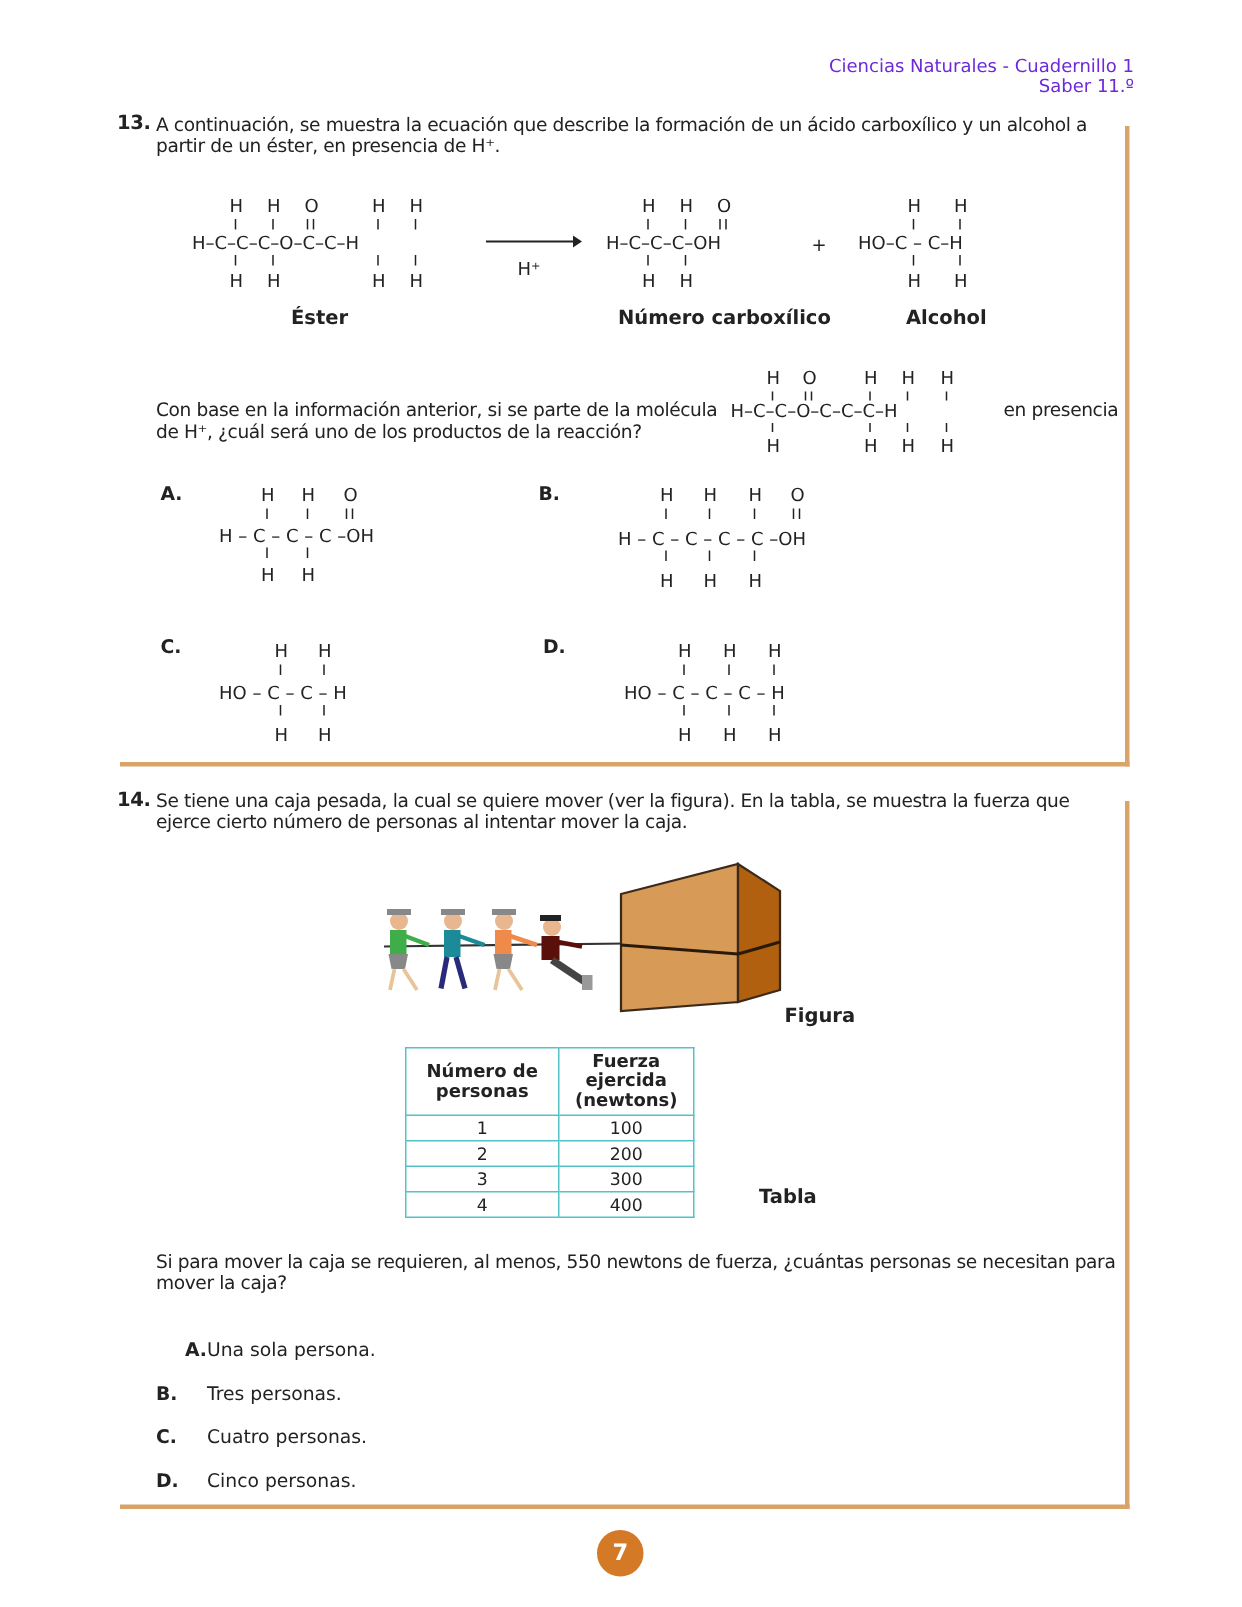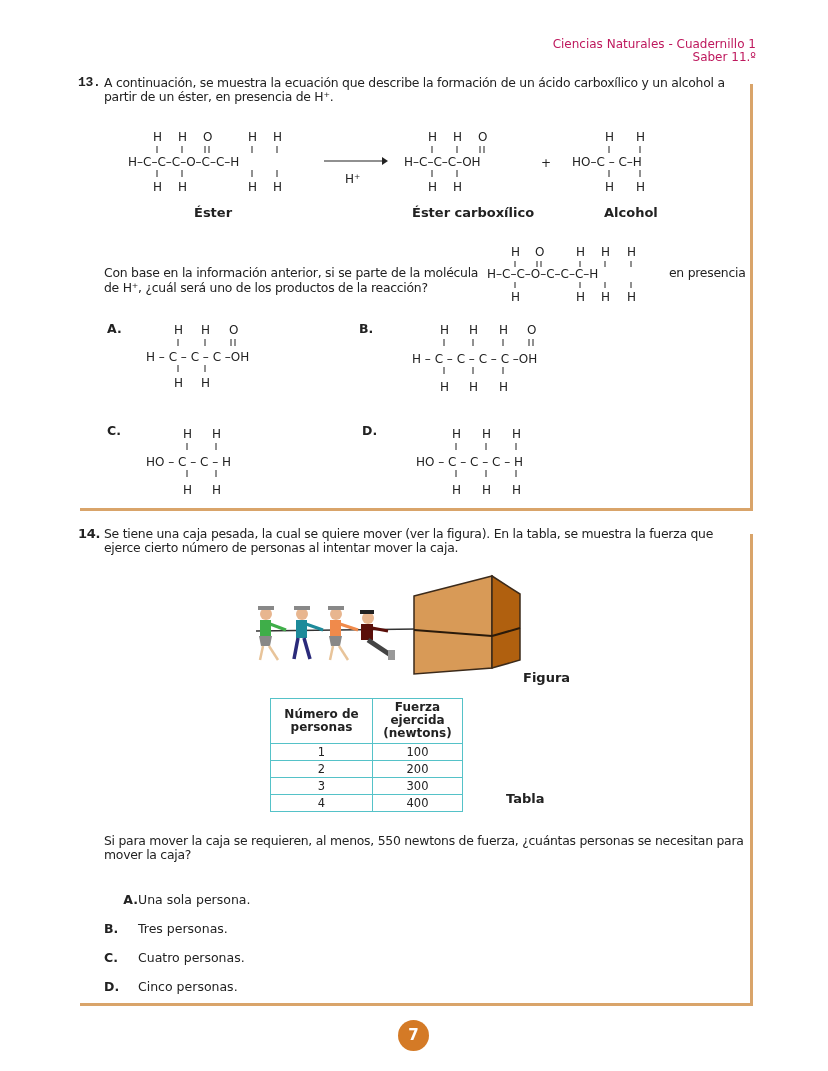--- a/index.html
+++ b/index.html
@@ -1,17 +1,17 @@
 <!DOCTYPE html>
 <html><head>
 <meta charset="utf-8">
 <style>
   html, body { margin:0; padding:0; background:#ffffff; }
   body { width:828px; height:1071px; position:relative; font-family:"DejaVu Sans", sans-serif; color:#222; overflow:hidden; }
-  .header { position:absolute; right:72px; top:38px; text-align:right; font-size:12px; line-height:13px; color:#be185d; font-family:"DejaVu Sans", sans-serif; }
+  .header { position:absolute; right:72px; top:38px; text-align:right; font-size:12px; line-height:13px; color:#6d28d9; font-family:"DejaVu Sans", sans-serif; }
   .q { position:absolute; left:78px; width:675px; }
   .qtext { font-size:12.4px; line-height:14px; letter-spacing:-0.25px; }
   .qnum { font-weight:bold; font-size:13px; }
   .frame-r { position:absolute; width:3px; background:#d9a46a; }
   .frame-b { position:absolute; height:3px; background:#d9a46a; }
   .mol { position:absolute; font-family:"DejaVu Sans", sans-serif; font-size:12px; color:#222; }
   .mol svg text { font-family:"DejaVu Sans", sans-serif; font-size:12px; fill:#222; }
   .caption { position:absolute; font-weight:bold; font-size:13px; }
   .optlab { position:absolute; font-weight:bold; font-size:12.5px; }
   table.data { border-collapse:collapse; font-size:11.5px; }
@@ -28,21 +28,21 @@
 <div class="header">
   <div>Ciencias Naturales - Cuadernillo 1</div>
   <div>Saber 11.º</div>
 </div>
 
 <div class="frame-r" style="left:750px; top:84px; height:427px;"></div>
 <div class="frame-b" style="left:80px; top:508px; width:673px;"></div>
 
 <div class="q qtext" style="top:76px;">
   <div style="position:relative; padding-left:26px;">
-    <span class="qnum" style="position:absolute; left:0; top:0;font-family:Liberation Mono, monospace;">13.</span>
+    <span class="qnum" style="position:absolute; left:0; top:0;">13.</span>
     <span>A continuación, se muestra la ecuación que describe la formación de un ácido carboxílico y un alcohol a partir de un éster, en presencia de H⁺.</span>
   </div>
 </div>
 
 <div class="mol" style="left:128px; top:128px;">
   <svg width="190" height="70">
     <text x="25" y="13">H</text>
       <text x="50" y="13">H</text>
       <text x="75" y="13">O</text>
       <text x="120" y="13">H</text>
@@ -83,21 +83,21 @@
     <line x1="76" y1="18" x2="76" y2="25" stroke="#222"></line>
       <line x1="80" y1="18" x2="80" y2="25" stroke="#222"></line>
     <text x="0" y="38">H–C–C–C–OH</text>
     <line x1="28" y1="42" x2="28" y2="49" stroke="#222"></line>
       <line x1="53" y1="42" x2="53" y2="49" stroke="#222"></line>
     <text x="24" y="63">H</text>
       <text x="49" y="63">H</text>
   </svg>
 </div>
 <div class="mol" style="left:541px; top:156px;">+</div>
-<div class="caption" style="left:412px; top:205px;">Éster carboxílico</div>
+<div class="caption" style="left:412px; top:205px;">Número carboxílico</div>
 
 <div class="mol" style="left:572px; top:128px;">
   <svg width="110" height="70">
     <text x="33" y="13">H</text>
       <text x="64" y="13">H</text>
     <line x1="37" y1="18" x2="37" y2="25" stroke="#222"></line>
       <line x1="68" y1="18" x2="68" y2="25" stroke="#222"></line>
     <text x="0" y="38">HO–C – C–H</text>
     <line x1="37" y1="42" x2="37" y2="49" stroke="#222"></line>
       <line x1="68" y1="42" x2="68" y2="49" stroke="#222"></line>

